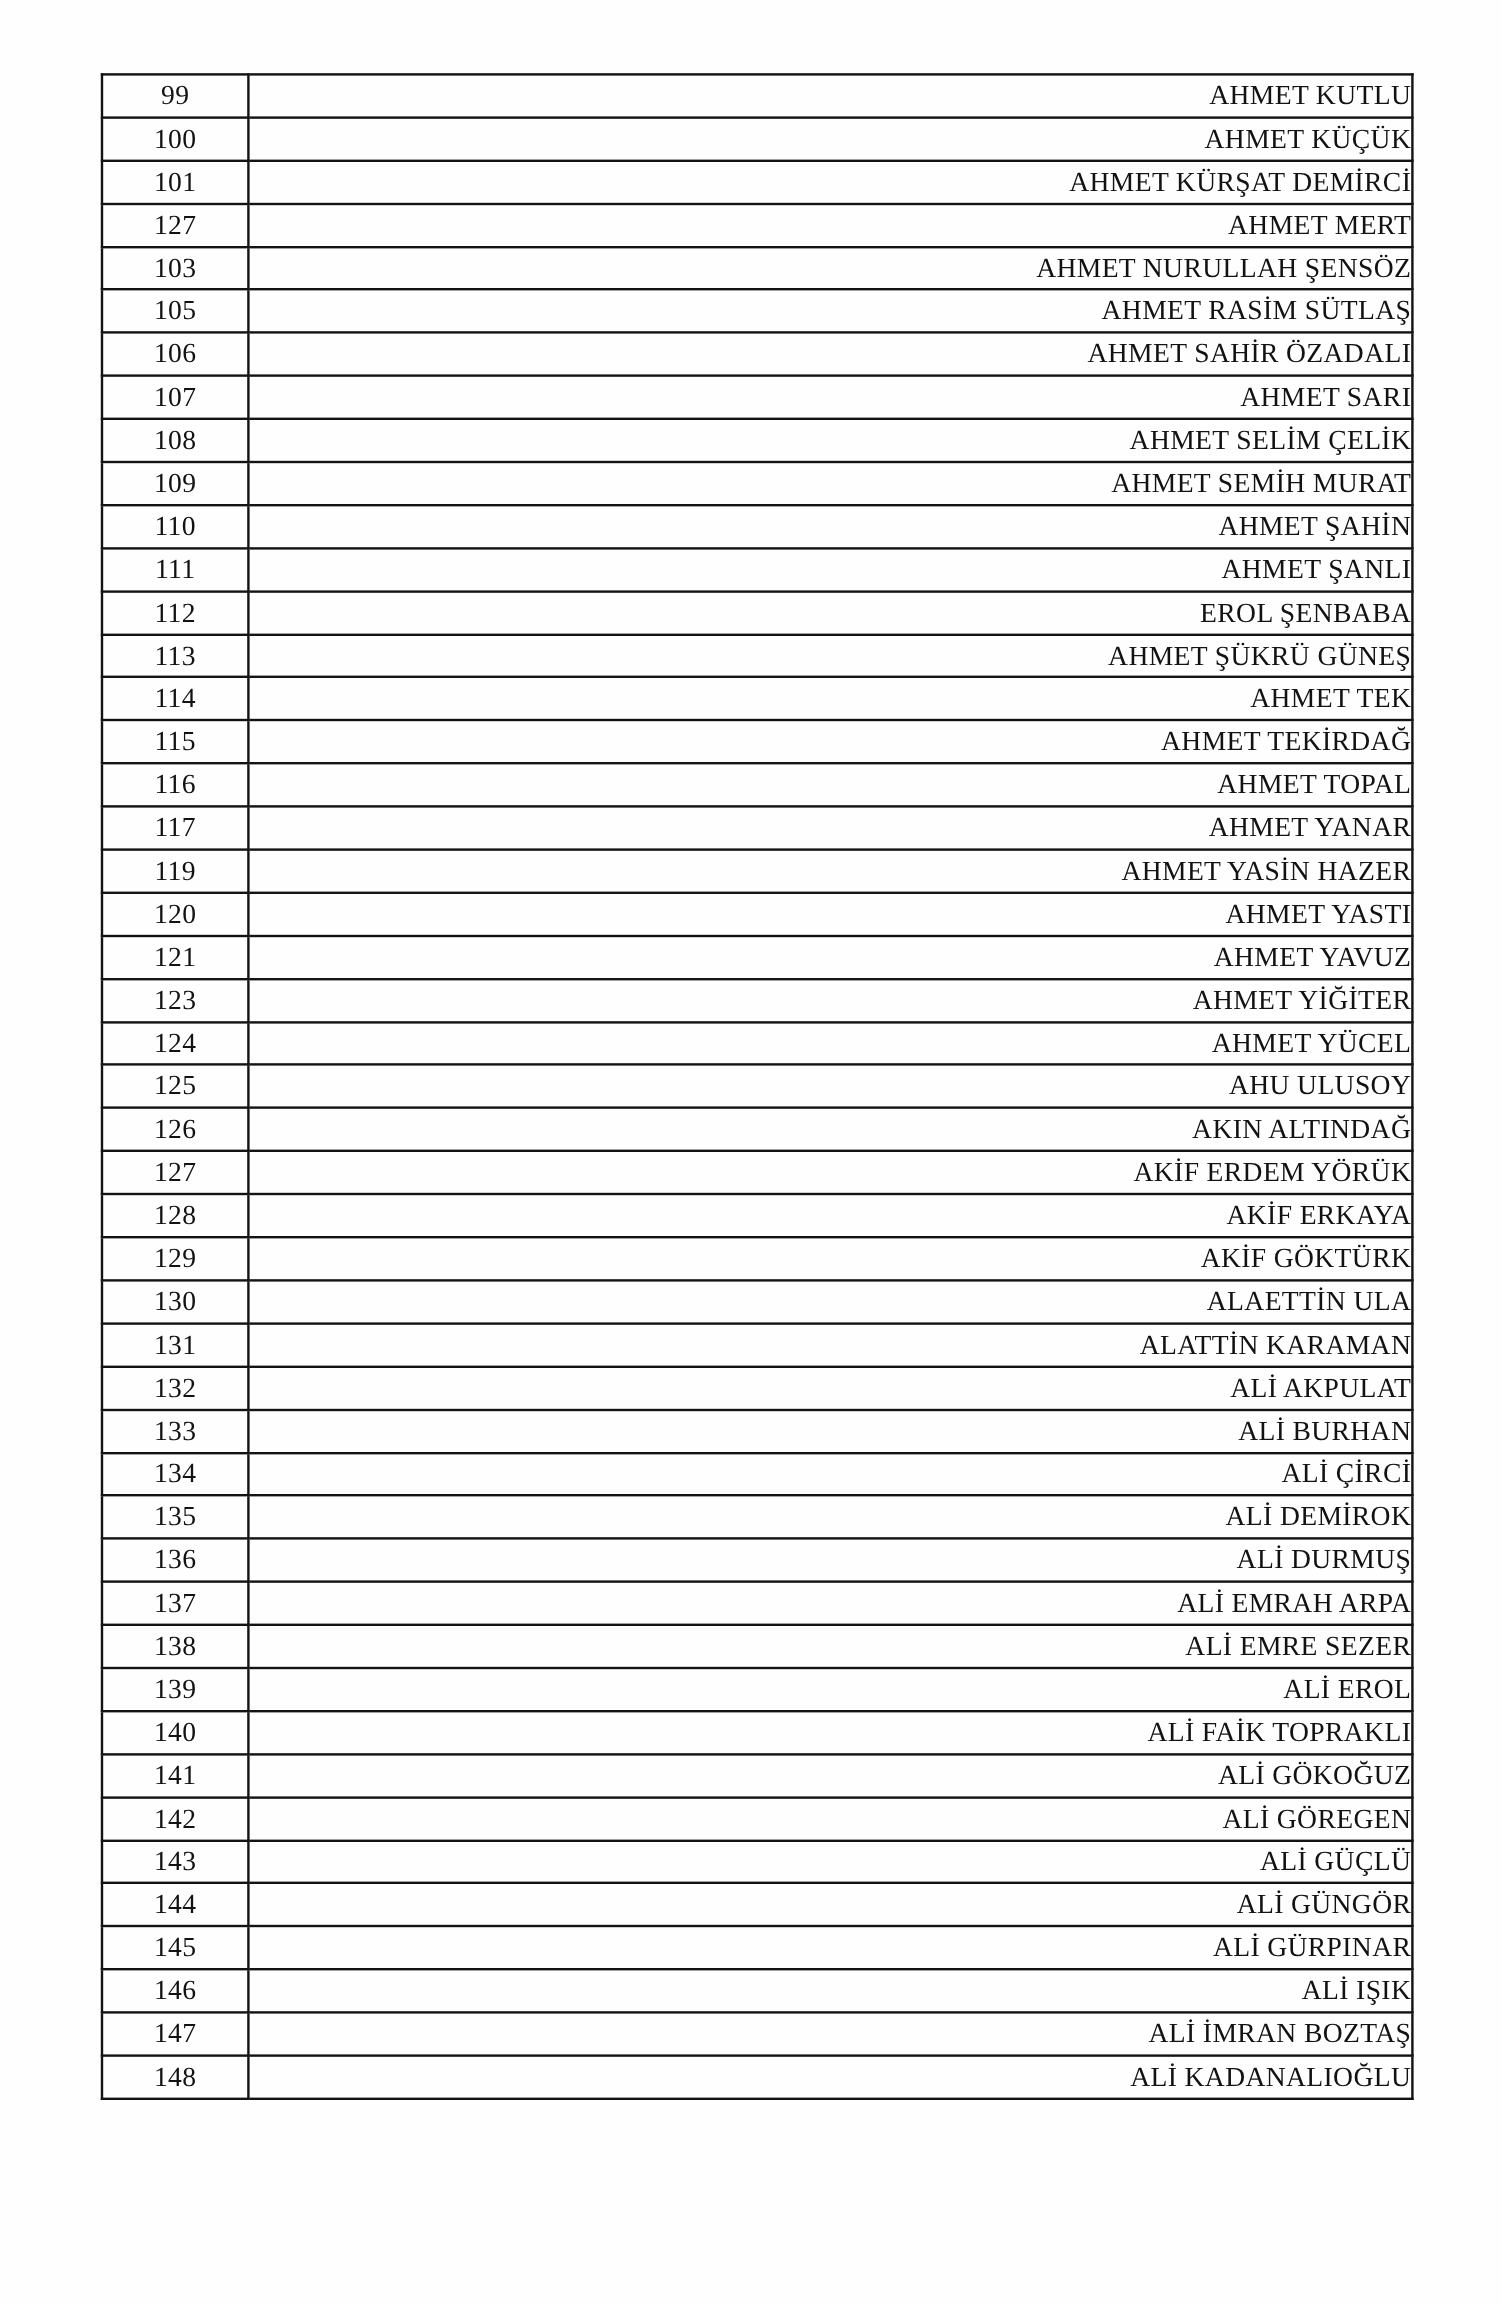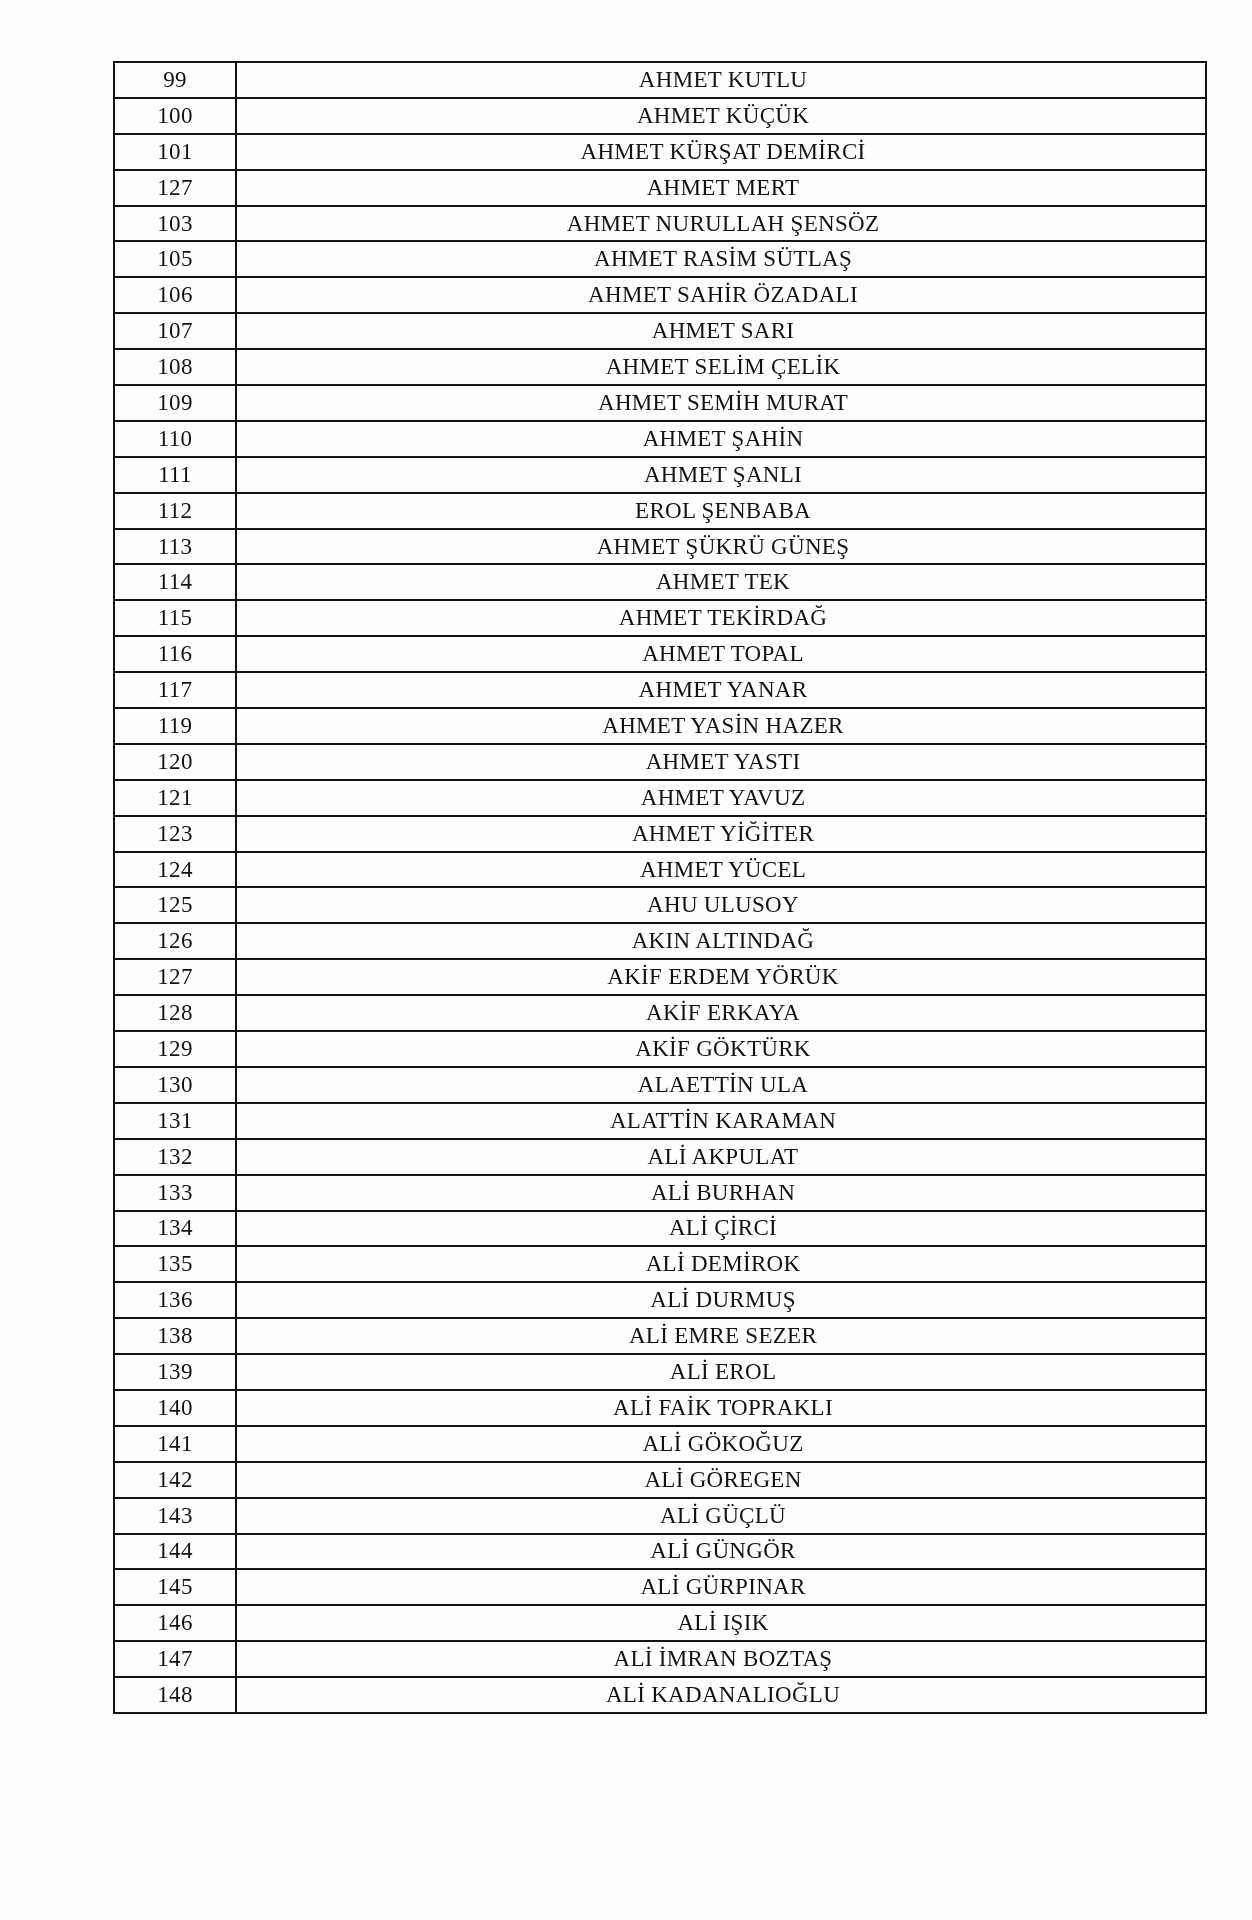--- a/index.html
+++ b/index.html
@@ -19,38 +19,37 @@
     inset: 0;
     background: #fefefe;
   }
   table.name-list {
     position: absolute;
     left: 84px;
     top: 61px;
     width: 1094px;
     border-collapse: collapse;
     table-layout: fixed;
-    margin-left: 29px;
   }
   table.name-list td {
     border: 2px solid #151515;
     height: 35.9px;
     font-size: 23px;
     letter-spacing: 0.3px;
     vertical-align: middle;
     white-space: nowrap;
     overflow: hidden;
   }
   td.num-cell {
     width: 122px;
     text-align: center;
   }
   td.name-cell {
     padding-left: 4px;
-    text-align: center;
+    text-align: right;
   }
   
   table.name-list { filter: contrast(1.02); }
 </style>
 </head>
 <body>
 
 <div class="page">
   <table class="name-list">
     <tbody id="name-list-body">
@@ -225,20 +224,24 @@
   <tr>
     <td class="num-cell">135</td>
     <td class="name-cell">ALİ DEMİROK</td>
   </tr>
 
   <tr>
     <td class="num-cell">136</td>
     <td class="name-cell">ALİ DURMUŞ</td>
   </tr>
 
+  <tr>
+    <td class="num-cell">137</td>
+    <td class="name-cell">ALİ EMRAH ARPA</td>
+  </tr>
 
   <tr>
     <td class="num-cell">138</td>
     <td class="name-cell">ALİ EMRE SEZER</td>
   </tr>
 
   <tr>
     <td class="num-cell">139</td>
     <td class="name-cell">ALİ EROL</td>
   </tr>

